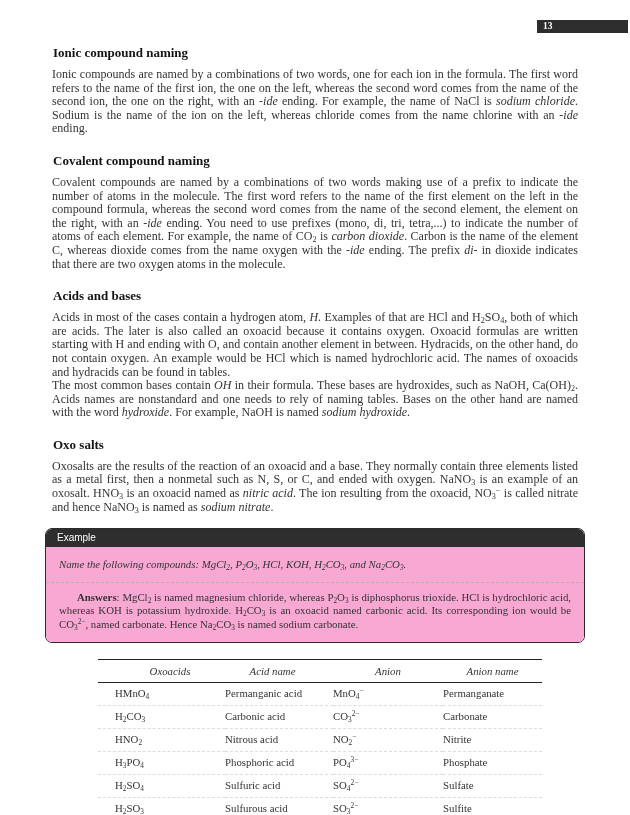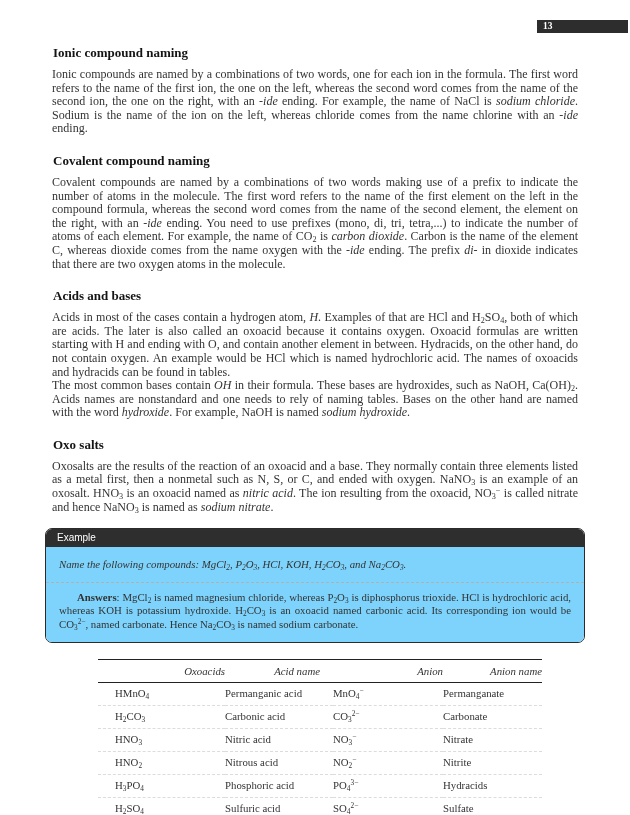--- a/index.html
+++ b/index.html
@@ -55,21 +55,21 @@
   }
   .example-header {
     background: #2e2e2e;
     color: #ffffff;
     font-family: "Liberation Sans", sans-serif;
     font-weight: normal;
     font-size: 10px;
     padding: 3px 11px 4px 11px;
   }
   .example-body {
-    background: #7dd3fc;
+    background: #f9a8d4;
     padding: 9px 13px 10px 13px;
   }
   .example-question {
     margin: 2px 0 0 0;
     font-style: italic;
     font-size: 10.8px;
     line-height: 13.6px;
     color: #333333;
   }
   .example-sep {
@@ -89,21 +89,21 @@
   .oxo-table {
     margin: 16px 0 0 46px;
     border-collapse: collapse;
     width: 444px;
     font-size: 10.8px;
     color: #333333;
   }
   .oxo-table thead th {
     font-style: italic;
     font-weight: normal;
-    text-align: right;
+    text-align: center;
     border-top: 1.5px solid #222222;
     border-bottom: 1.5px solid #222222;
     padding: 5px 0 5px 0;
   }
   .oxo-table td {
     padding: 4.5px 0 4.5px 0;
     vertical-align: top;
     line-height: 13px;
   }
   .oxo-table tbody tr + tr td { border-top: 1px dashed #dcdcdc; }
@@ -167,36 +167,30 @@
           <td>MnO<sub>4</sub><sup>−</sup></td>
           <td>Permanganate</td>
         </tr>
         <tr>
           <td>H<sub>2</sub>CO<sub>3</sub></td>
           <td>Carbonic acid</td>
           <td>CO<sub>3</sub><sup>2−</sup></td>
           <td>Carbonate</td>
         </tr>
         <tr>
-          <td>HNO<sub>3</sub></td>
-          <td>Nitric acid</td>
-          <td>NO<sub>3</sub><sup>−</sup></td>
-          <td>Nitrate</td>
-        </tr>
-        <tr>
           <td>HNO<sub>2</sub></td>
           <td>Nitrous acid</td>
           <td>NO<sub>2</sub><sup>−</sup></td>
           <td>Nitrite</td>
         </tr>
         <tr>
           <td>H<sub>3</sub>PO<sub>4</sub></td>
           <td>Phosphoric acid</td>
           <td>PO<sub>4</sub><sup>3−</sup></td>
-          <td>Hydracids</td>
+          <td>Phosphate</td>
         </tr>
         <tr>
           <td>H<sub>2</sub>SO<sub>4</sub></td>
           <td>Sulfuric acid</td>
           <td>SO<sub>4</sub><sup>2−</sup></td>
           <td>Sulfate</td>
         </tr>
         <tr>
           <td>H<sub>2</sub>SO<sub>3</sub></td>
           <td>Sulfurous acid</td>

